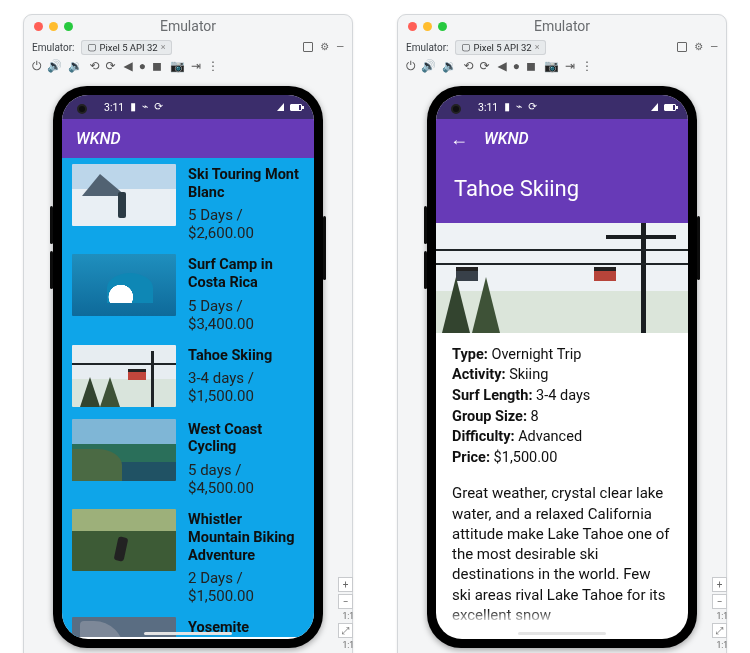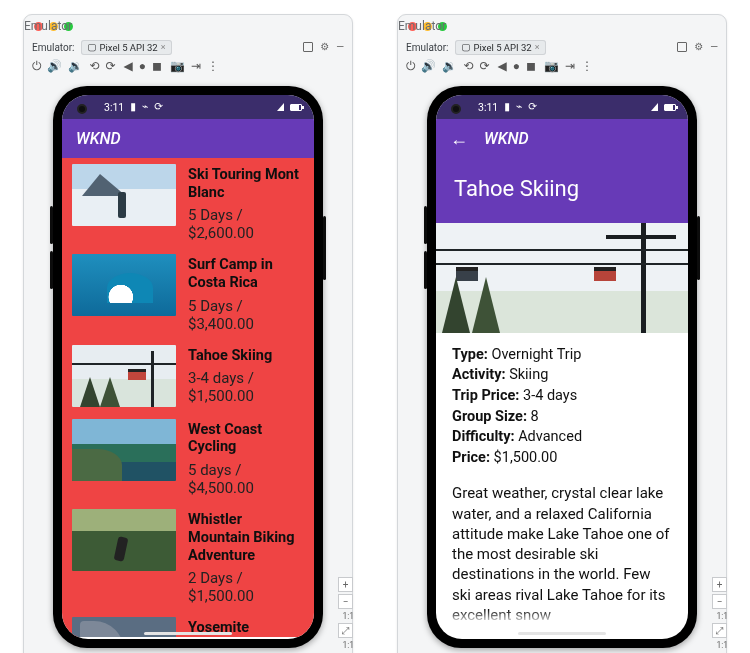--- a/index.html
+++ b/index.html
@@ -31,22 +31,22 @@
     padding-bottom:4px;
     position:relative;
   }
   .mac-title{
     height:22px;display:flex;align-items:center;position:relative;
   }
   .dots{display:flex;gap:6px;padding-left:10px}
   .dot{width:9px;height:9px;border-radius:50%}
   .dr{background:#ff5f56}.dy{background:#ffbd2e}.dg{background:#27c93f}
   .mac-title .lbl{
-    position:absolute;left:0;right:0;
-    font-size:12px;color:#6a6d70;
+    position:absolute;left:0;right:0;text-align:center;
+    font-size:14px;color:#6a6d70;
   }
   .tabrow{
     display:flex;align-items:center;height:20px;padding:0 8px;font-size:10px;color:#555;
   }
   .tabrow .pre{color:#3a3f44;margin-right:6px}
   .tab{
     display:flex;align-items:center;gap:3px;
     padding:2px 7px;border-radius:3px;background:#e7eaec;color:#2b2d2f;
     box-shadow:inset 0 0 0 1px #d0d3d6;
     font-size:9.5px;
@@ -107,21 +107,21 @@
     font-size:16px;font-weight:500;display:flex;align-items:center;gap:16px;font-style:italic;
   }
   .appbar .arrow{font-size:18px;line-height:1}
   .hero{
     background:var(--purple);color:#fff;padding:18px 18px 22px;
     font-size:22px;font-weight:400;
   }
   .content{height:calc(100% - 26px);display:flex;flex-direction:column;overflow:hidden}
 
   
-  .list{flex:1;overflow:hidden;background:#ef4444}
+  .list{flex:1;overflow:hidden;background:#0ea5e9}
   .row{display:flex;gap:12px;padding:6px 10px;align-items:flex-start}
   .thumb{width:104px;height:62px;border-radius:1px;flex-shrink:0;position:relative;overflow:hidden}
   .info{flex:1;padding-top:2px}
   .info .t{font-size:14.5px;font-weight:700;color:#0f0f0f;line-height:1.22;margin-bottom:5px}
   .info .s{font-size:15px;color:#222}
 
   
   .detailimg{height:156px;width:100%;position:relative;overflow:hidden}
   .detailbody{padding:12px 16px;font-size:14.5px;color:#111;line-height:1.35}
   .kv{margin-bottom:1px}
@@ -368,21 +368,21 @@
             <span class="cable"></span>
               <span class="cable cable2"></span>
             <span class="gon g1"></span>
               <span class="gon g2"></span>
             <span class="tree t1"></span>
               <span class="tree t2"></span>
           </div>
           <div class="detailbody">
             <div class="kv"><b>Type:</b> <span>Overnight Trip</span></div>
             <div class="kv"><b>Activity:</b> <span>Skiing</span></div>
-            <div class="kv"><b>Trip Price:</b> <span>3-4 days</span></div>
+            <div class="kv"><b>Surf Length:</b> <span>3-4 days</span></div>
             <div class="kv"><b>Group Size:</b> <span>8</span></div>
             <div class="kv"><b>Difficulty:</b> <span>Advanced</span></div>
             <div class="kv"><b>Price:</b> <span>$1,500.00</span></div>
             <div class="para">Great weather, crystal clear lake water, and a relaxed California attitude make Lake Tahoe one of the most desirable ski destinations in the world. Few ski areas rival Lake Tahoe for its excellent snow</div>
           </div>
         </div>
         <div class="fadeout"></div>
         <div class="homebar"></div>
       </div>
     </div>

